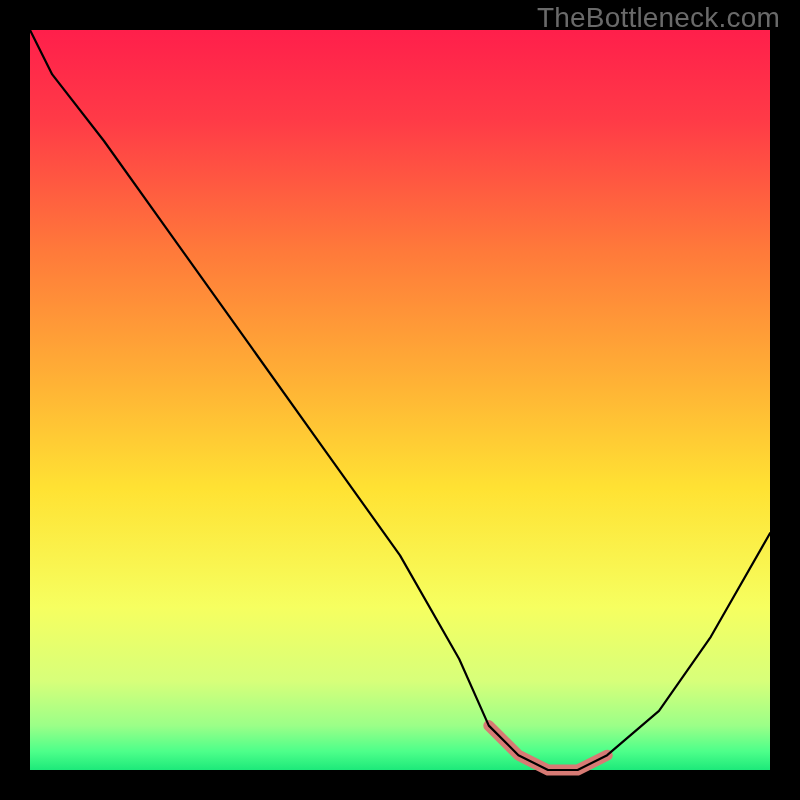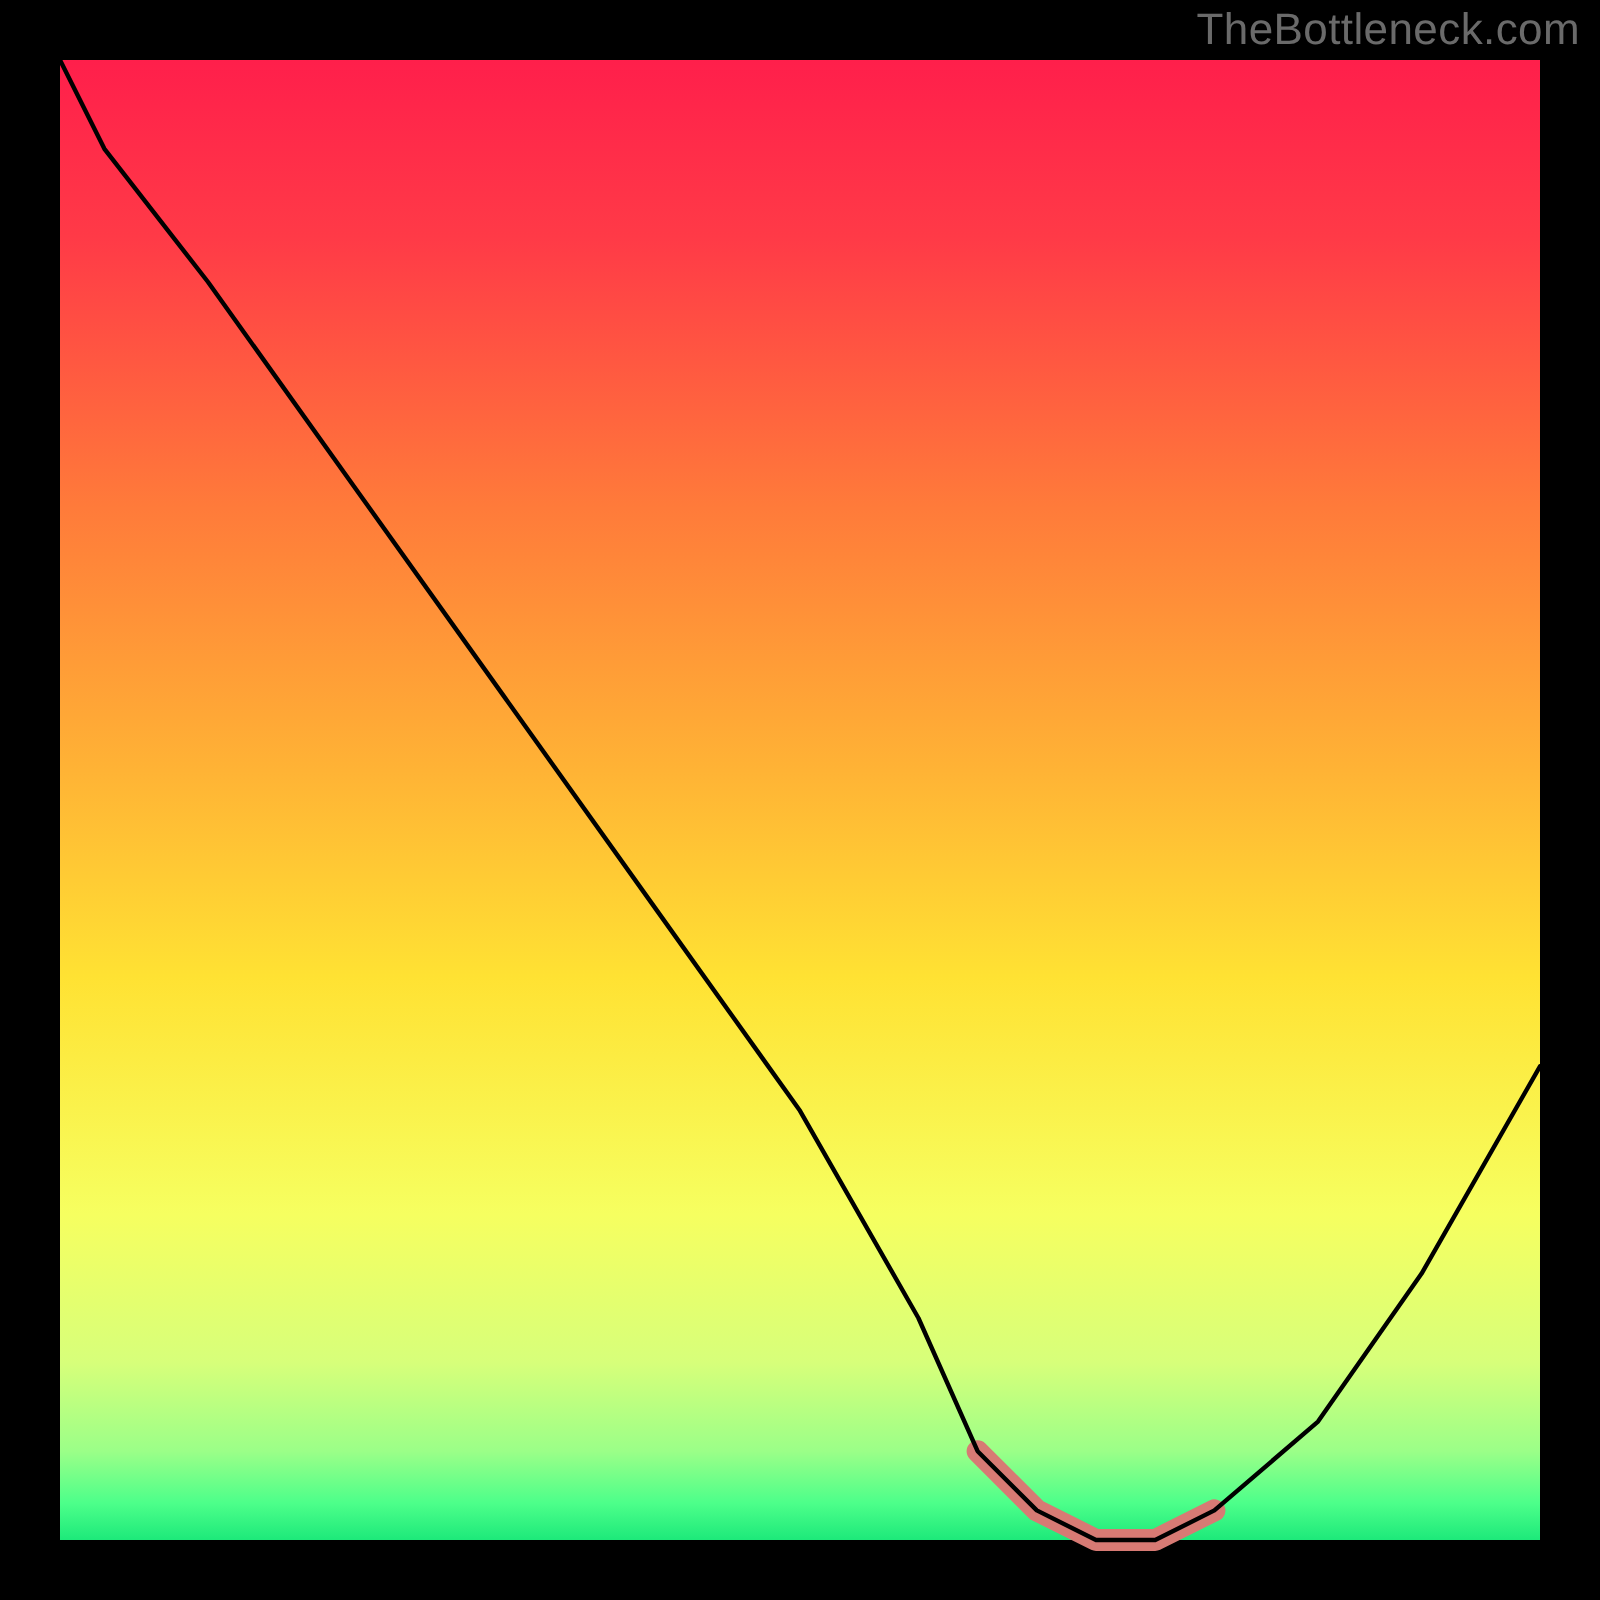--- a/index.html
+++ b/index.html
@@ -13,23 +13,23 @@
   }
   .container {
     position: relative;
     width: 800px;
     height: 800px;
     background: #000;
   }
   .watermark {
     position: absolute;
     top: 2px;
-    right: 10px;
+    right: 20px;
     color: #6a6a6a;
-    font-size: 22px;
+    font-size: 28px;
     font-weight: 500;
     letter-spacing: 0.2px;
     z-index: 10;
   }
   svg.chart {
     position: absolute;
     left: 0;
     top: 0;
   }
 </style>

